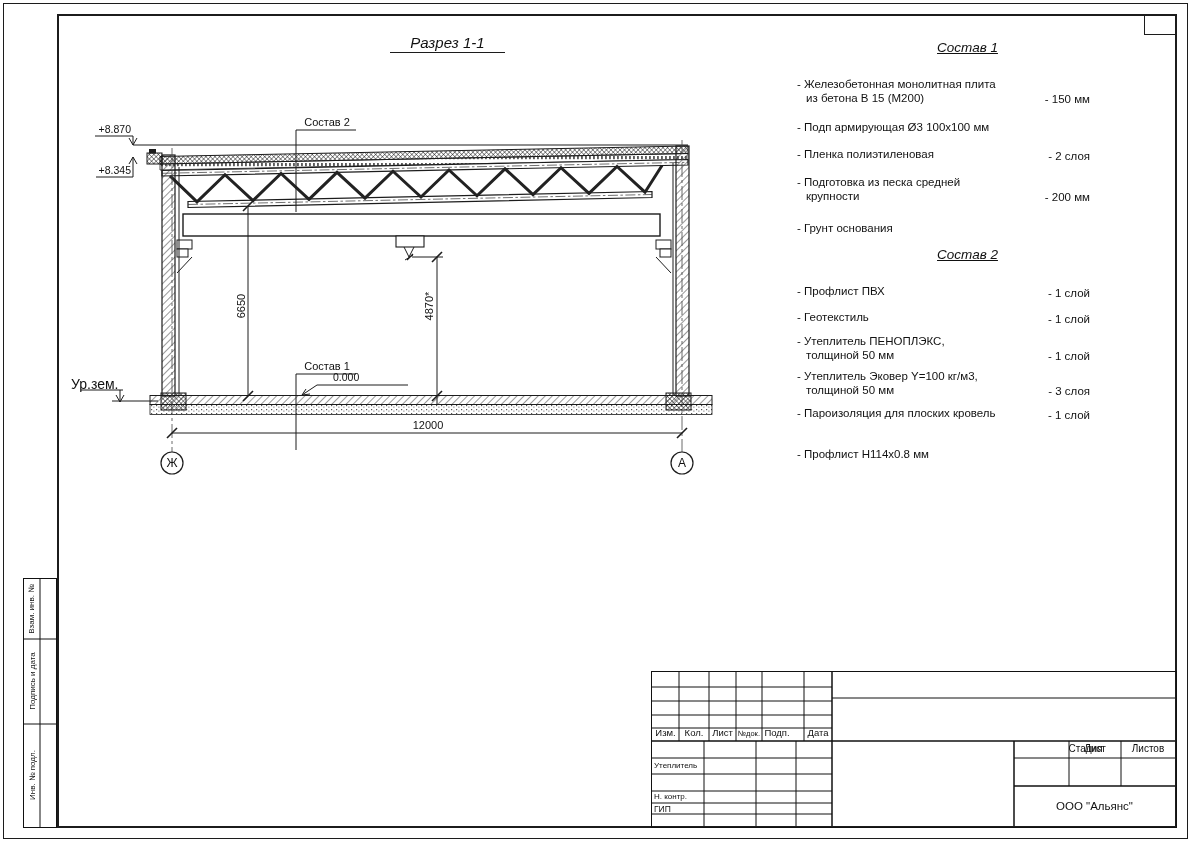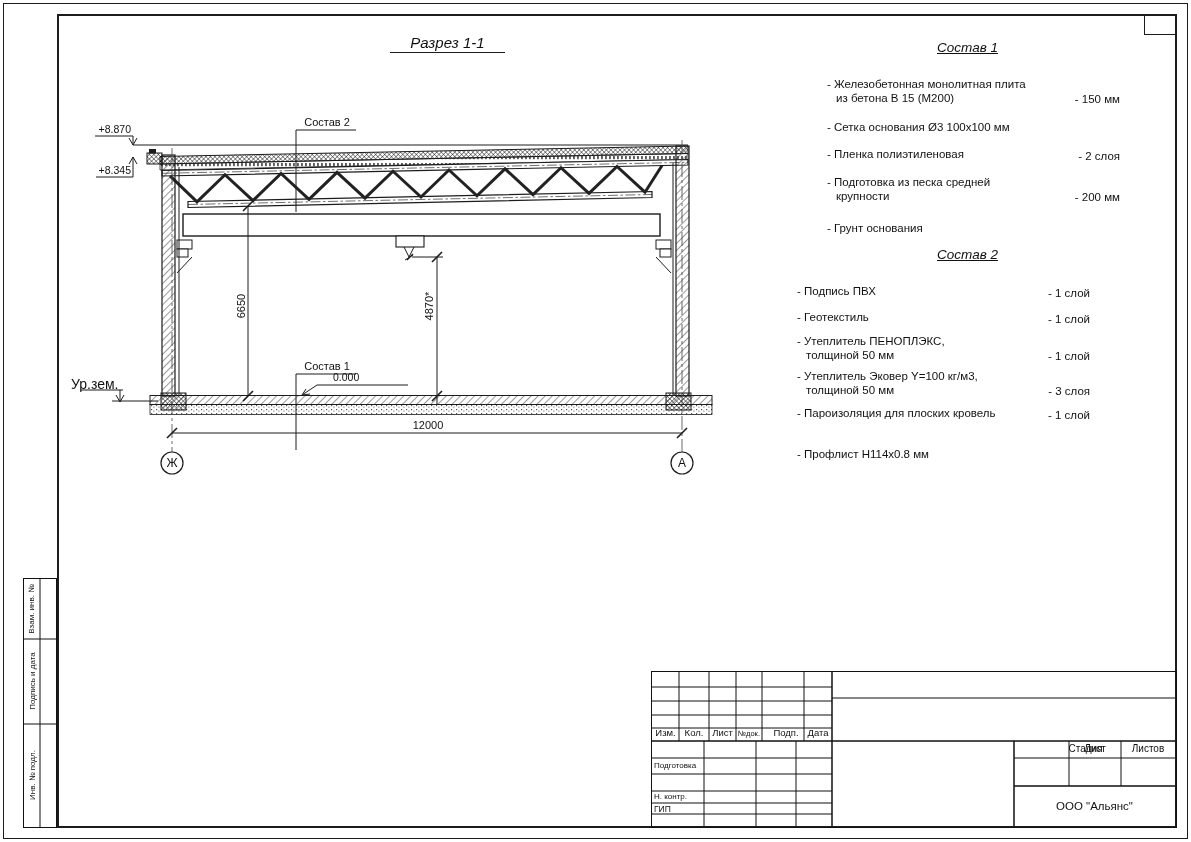--- a/index.html
+++ b/index.html
@@ -159,48 +159,48 @@
   <span class="lbl" style="left:71px;top:376px;font-size:14px;">Ур.зем.</span>
 
   <div class="rot dim" style="left:220px;top:299px;width:42px;height:14px;line-height:14px;">6650</div>
   <div class="rot dim" style="left:407px;top:299px;width:44px;height:14px;line-height:14px;">4870*</div>
   <span class="lbl dim" style="left:402px;top:419px;width:52px;text-align:center;">12000</span>
 
   <span class="axis-l" style="left:161px;top:455px;">Ж</span>
   <span class="axis-l" style="left:671px;top:455px;">А</span>
 
   <div class="sostav-h" style="left:905px;top:40px;">Состав 1</div>
-  <div class="mat-list" style="top:78px;height:170px;margin-left:30px;">
+  <div class="mat-list" style="top:78px;height:170px;">
     <div class="mat-row" style="top:0;">
       <div class="mat-name">- Железобетонная  монолитная плита</div>
       <div class="mat-name2">из бетона В 15 (М200)</div>
       <span class="mat-val">- 150 мм</span>
     </div>
     <div class="mat-row" style="top:43px;">
-      <div class="mat-name">- Сетка основания Ø3 100х100 мм</div>
+      <div class="mat-name">- Подп армирующая Ø3 100х100 мм</div>
       <span class="mat-val"></span>
     </div>
     <div class="mat-row" style="top:70px;">
       <div class="mat-name">- Пленка полиэтиленовая</div>
       <span class="mat-val">- 2 слоя</span>
     </div>
     <div class="mat-row" style="top:98px;">
       <div class="mat-name">- Подготовка из песка средней</div>
       <div class="mat-name2">крупности</div>
       <span class="mat-val">- 200 мм</span>
     </div>
     <div class="mat-row" style="top:144px;">
       <div class="mat-name">- Грунт основания</div>
     </div>
   </div>
 
   <div class="sostav-h" style="left:905px;top:247px;">Состав 2</div>
   <div class="mat-list" style="top:285px;height:200px;">
     <div class="mat-row" style="top:0;">
-      <div class="mat-name">- Подпись ПВХ</div>
+      <div class="mat-name">- Профлист ПВХ</div>
       <span class="mat-val">- 1 слой</span>
     </div>
     <div class="mat-row" style="top:26px;">
       <div class="mat-name">- Геотекстиль</div>
       <span class="mat-val">- 1 слой</span>
     </div>
     <div class="mat-row" style="top:50px;">
       <div class="mat-name">- Утеплитель ПЕНОПЛЭКС,</div>
       <div class="mat-name2">толщиной 50 мм</div>
       <span class="mat-val">- 1 слой</span>
@@ -246,24 +246,24 @@
           <line x1="0" y1="131" x2="180" y2="131"></line>
         <line x1="0" y1="142" x2="180" y2="142"></line>
         <line x1="362" y1="86" x2="523" y2="86"></line>
         <line x1="362" y1="114" x2="523" y2="114" stroke-width="1.5"></line>
       </g>
     </svg>
     <span class="tb-t" style="left:0;top:55px;width:27px;font-size:9.5px;">Изм.</span>
     <span class="tb-t" style="left:27px;top:55px;width:30px;font-size:9.5px;">Кол.</span>
     <span class="tb-t" style="left:57px;top:55px;width:27px;font-size:9.5px;">Лист</span>
     <span class="tb-t" style="left:84px;top:57px;width:26px;font-size:7.5px;">№док.</span>
-    <span class="tb-t" style="left:110px;top:55px;width:30px;font-size:9.5px;padding-left:9px;">Подп.</span>
+    <span class="tb-t" style="left:110px;top:55px;width:30px;font-size:9.5px;">Подп.</span>
     <span class="tb-t" style="left:152px;top:55px;width:28px;font-size:9.5px;">Дата</span>
 
-    <span class="tb-t" style="left:2px;top:89px;width:50px;font-size:8px;text-align:left;">Подготовка</span>
+    <span class="tb-t" style="left:2px;top:89px;width:50px;font-size:8px;text-align:left;">Утеплитель</span>
     <span class="tb-t" style="left:2px;top:120px;width:50px;font-size:8px;text-align:left;">Н. контр.</span>
     <span class="tb-t" style="left:2px;top:132px;width:50px;font-size:8.5px;text-align:left;">ГИП</span>
 
     <span class="tb-t" style="left:362px;top:71px;width:55px;font-size:10px;padding-left:44px;">Стадия</span>
     <span class="tb-t" style="left:417px;top:71px;width:52px;font-size:10px;">Лист</span>
     <span class="tb-t" style="left:469px;top:71px;width:54px;font-size:10px;">Листов</span>
 
     <span class="tb-t" style="left:362px;top:114px;width:161px;height:40px;line-height:40px;font-size:11.5px;">ООО "Альянс"</span>
   </div>
 

